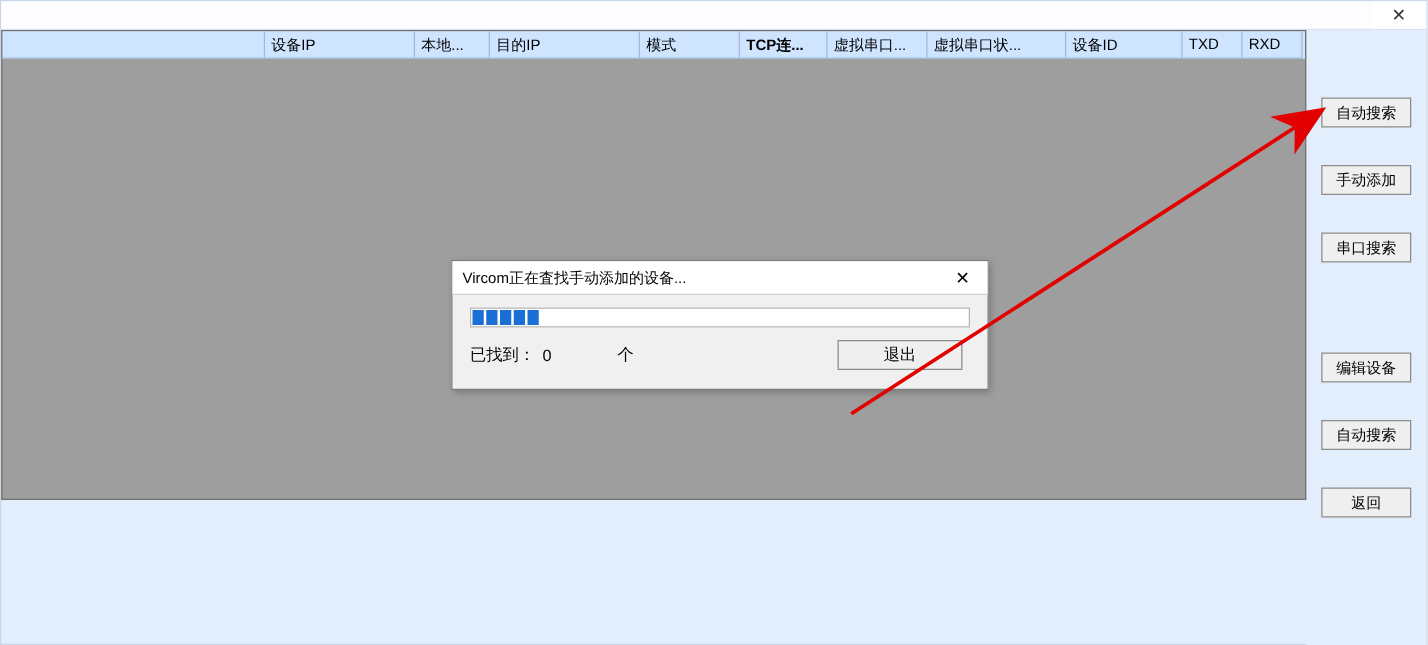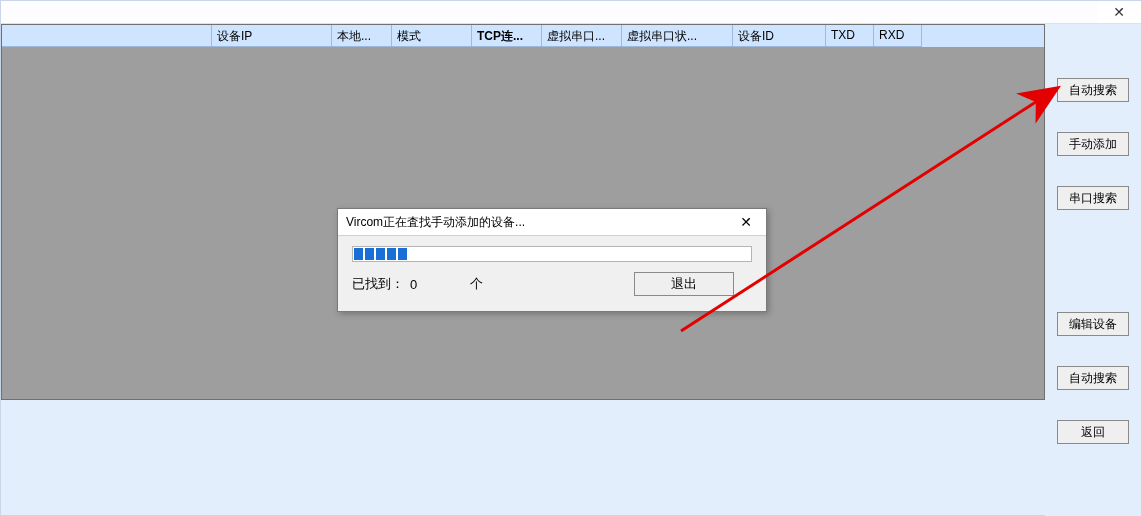--- a/index.html
+++ b/index.html
@@ -98,26 +98,26 @@
     width: 72px;
     height: 24px;
     margin-bottom: 30px;
     background: #efefef;
     border: 1px solid #8a8a8a;
     font-size: 12px;
     font-family: "Microsoft YaHei", "SimSun", sans-serif;
     cursor: pointer;
     padding: 0;
   }
-  .gap-large { margin-bottom: 102px; }
+  .gap-large { margin-bottom: 72px; }
 
   
   .dialog {
     position: absolute;
-    left: 336px;
+    left: 360px;
     top: 207px;
     width: 430px;
     height: 104px;
     background: #f0f0f0;
     border: 1px solid #7a7a7a;
     box-shadow: 2px 2px 6px rgba(0,0,0,.25);
     box-sizing: border-box;
   }
   .dialog-titlebar {
     height: 26px;
@@ -134,21 +134,21 @@
     width: 40px;
     height: 100%;
     display: flex;
     align-items: center;
     justify-content: center;
     font-size: 14px;
     cursor: pointer;
     font-family: Arial, sans-serif;
   }
   .dialog-body {
-    padding: 10px 32px 8px 14px;
+    padding: 10px 20px 8px 14px;
   }
   .progress-track {
     width: 400px;
     height: 16px;
     border: 1px solid #b5b5b5;
     background: #fff;
     position: relative;
     box-sizing: border-box;
     display: flex;
     align-items: center;
@@ -225,20 +225,21 @@
     </div>
   </div>
 
   <div class="client">
 
     <div class="table-area">
       <div class="table-header">
         <div class="th th0"></div>
         <div class="th th1">设备IP</div>
         <div class="th th2">本地...</div>
+        <div class="th th3">目的IP</div>
         <div class="th th4">模式</div>
         <div class="th th5">TCP连...</div>
         <div class="th th6">虚拟串口...</div>
         <div class="th th7">虚拟串口状...</div>
         <div class="th th8">设备ID</div>
         <div class="th th9">TXD</div>
         <div class="th th10">RXD</div>
       </div>
     </div>
 

